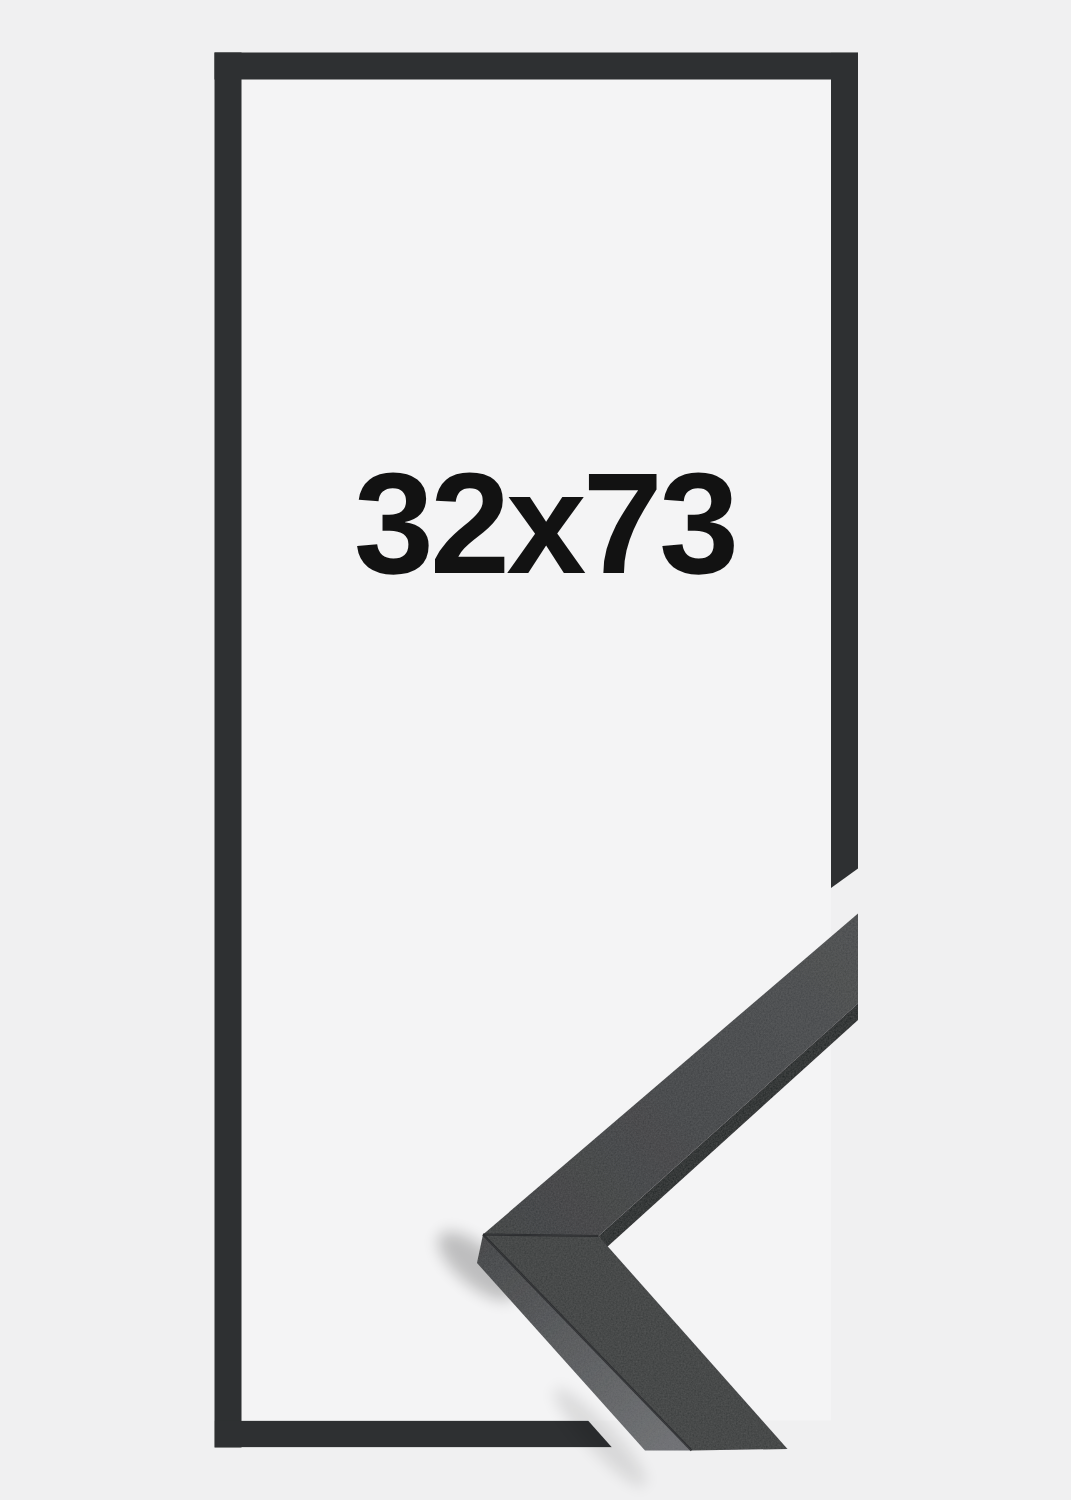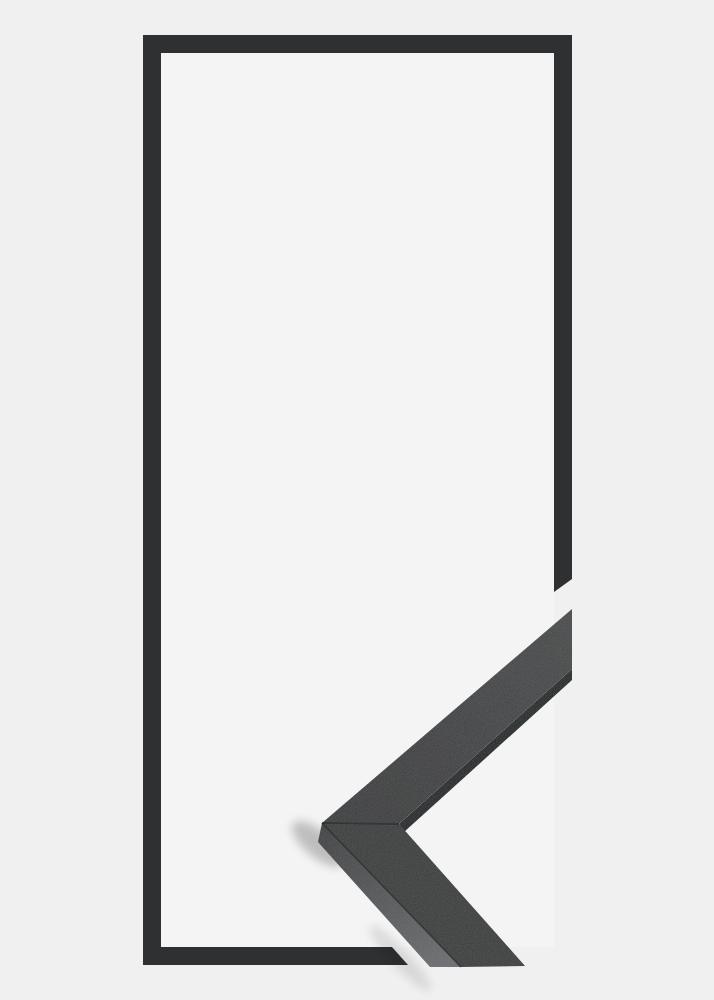--- a/index.html
+++ b/index.html
@@ -56,20 +56,21 @@
 
 <div class="stage">
 
   <div class="interior"></div>
 
   <div class="strip strip-top"></div>
   <div class="strip strip-left"></div>
   <div class="strip strip-right"></div>
   <div class="strip strip-bottom"></div>
 
+  <div class="size-label">32x73</div>
 
   <svg class="corner-photo" width="714" height="1000" viewBox="0 0 714 1000">
     <defs>
       <linearGradient id="gradTopBar" gradientUnits="userSpaceOnUse" x1="572" y1="630" x2="335" y2="822">
         <stop offset="0" class="st-tip"></stop>
         <stop offset="1" class="st-front"></stop>
       </linearGradient>
       <linearGradient id="gradSide" gradientUnits="userSpaceOnUse" x1="325" y1="830" x2="442" y2="966">
         <stop offset="0" class="st-side-top"></stop>
         <stop offset="1" class="st-side-bottom"></stop>

